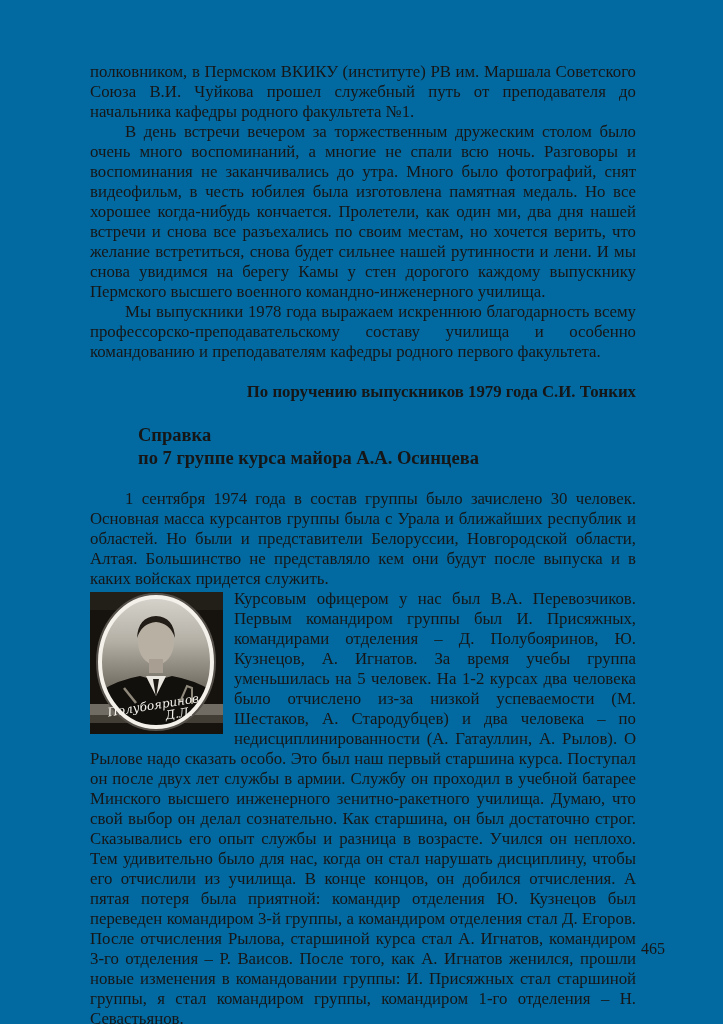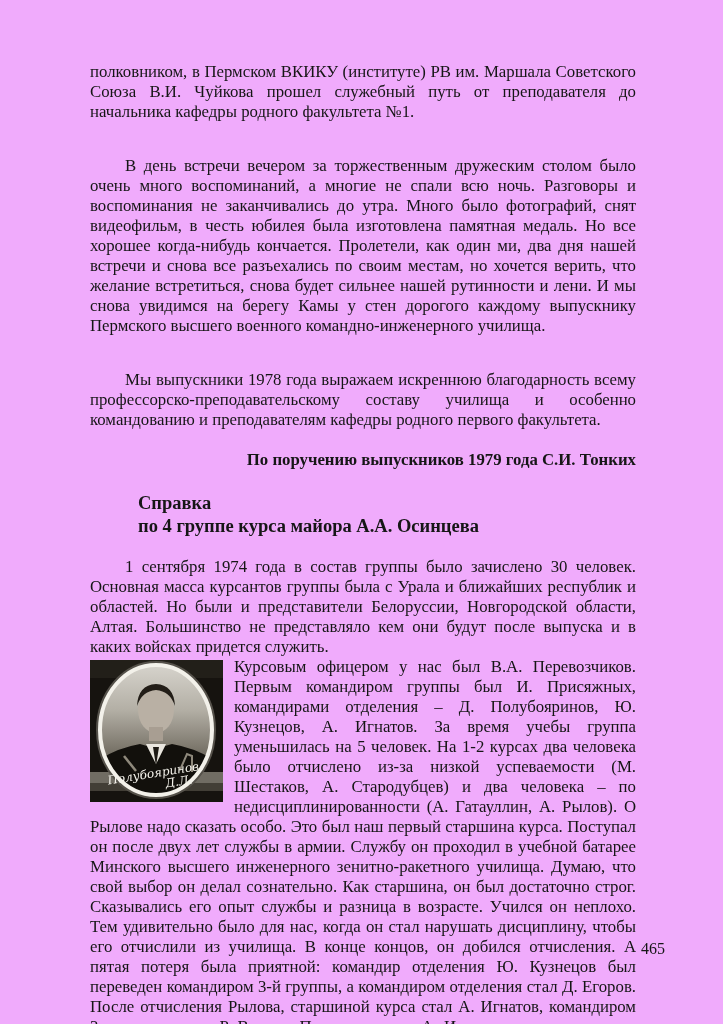--- a/index.html
+++ b/index.html
@@ -1,36 +1,36 @@
 <!DOCTYPE html>
 <html lang="ru"><head>
 <meta charset="utf-8">
 <style>
   html, body { margin: 0; padding: 0; background: #e8e8e8; }
   .page {
     position: relative;
     width: 723px;
     height: 1024px;
     margin: 0 auto;
-    background: #f0abfc;
+    background: #0369a1;
     overflow: hidden;
     font-family: "Liberation Serif", serif;
     color: #161616;
   }
   .content {
     position: absolute;
     left: 90px;
     top: 62px;
     width: 546px;
     font-size: 16.8px;
     line-height: 20px;
     text-align: justify;
   }
   .content p { margin: 0; }
-  p.indented { text-indent: 35px; margin-top: 34px; }
+  p.indented { text-indent: 35px; }
   .byline {
     margin-top: 20px !important;
     font-weight: bold;
     text-align: right;
     text-indent: 0;
   }
   .heading {
     margin-top: 22px;
     padding-left: 48px;
     text-align: left;
@@ -63,21 +63,21 @@
     <p>полковником, в Пермском  ВКИКУ (институте) РВ им. Маршала Советского Союза В.И. Чуйкова прошел служебный путь от преподавателя до начальника кафедры родного факультета №1.</p>
 
     <p class="indented">В день встречи вечером за торжественным дружеским столом было очень много воспоминаний, а многие не спали всю ночь. Разговоры и воспоминания не заканчивались до утра. Много было фотографий, снят видеофильм, в честь юбилея была изготовлена памятная медаль. Но все хорошее когда-нибудь кончается. Пролетели, как один ми, два дня нашей встречи и снова все разъехались по своим местам, но хочется верить, что желание встретиться, снова будет сильнее нашей рутинности и лени. И мы снова увидимся на берегу Камы у стен дорогого каждому выпускнику Пермского высшего военного командно-инженерного училища.</p>
 
     <p class="indented">Мы выпускники 1978 года выражаем искреннюю благодарность всему профессорско-преподавательскому составу училища и особенно командованию и преподавателям кафедры родного первого факультета.</p>
 
     <p class="byline">По поручению выпускников 1979 года С.И. Тонких</p>
 
     <div class="heading">
       <div>Справка</div>
-      <div>по 4 группе курса майора А.А. Осинцева</div>
+      <div>по 7 группе курса майора А.А. Осинцева</div>
     </div>
 
     <p class="indented intro">1 сентября 1974 года в состав группы было зачислено 30 человек. Основная масса курсантов группы была с Урала и ближайших республик и областей. Но были и представители Белоруссии, Новгородской области, Алтая. Большинство не представляло кем они будут после выпуска и в каких войсках придется служить.</p>
 
     <div>
       <span class="photo-frame">
         <svg width="133" height="142" viewBox="0 0 133 142" xmlns="http://www.w3.org/2000/svg">
           <defs>
             <linearGradient id="ovalbg" x1="0" y1="0" x2="0" y2="1">
               <stop offset="0" stop-color="#d8d5ce"></stop>

